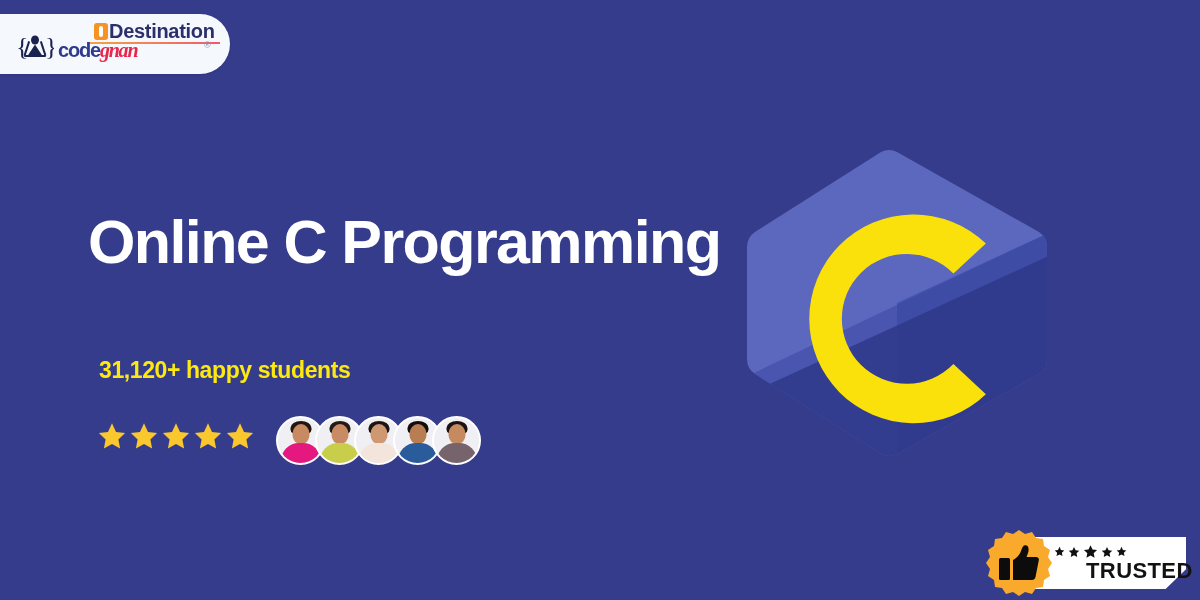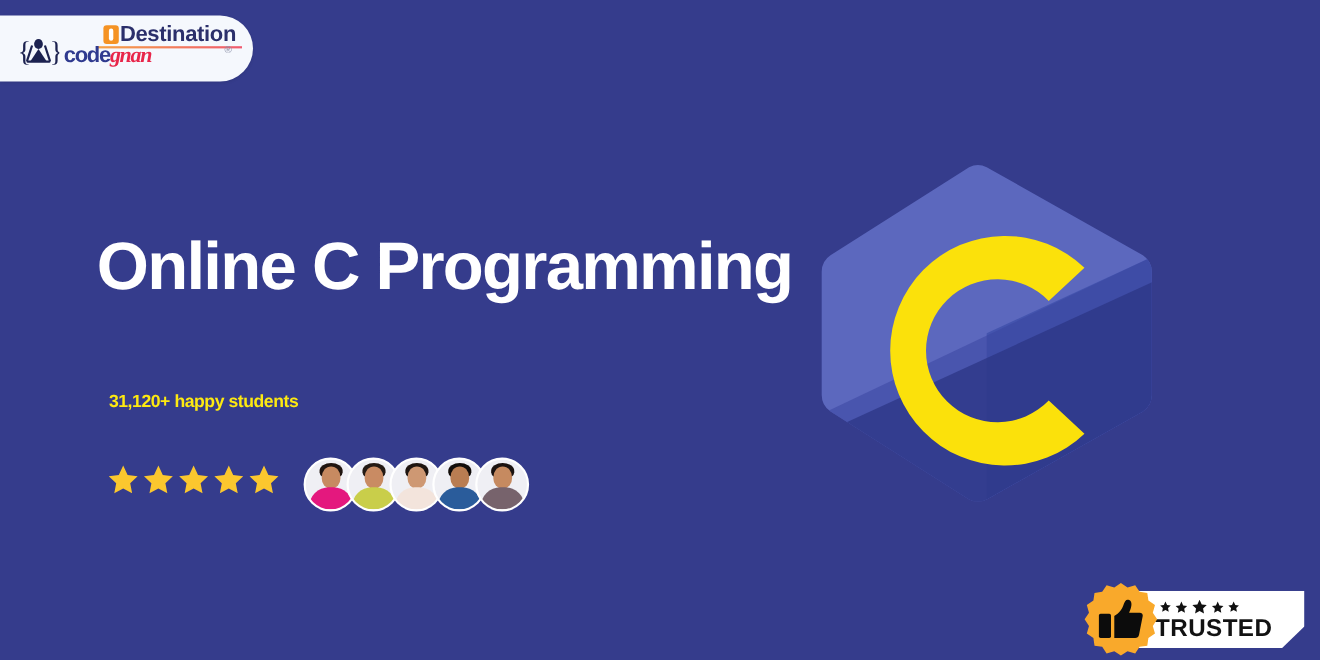--- a/index.html
+++ b/index.html
@@ -127,21 +127,21 @@
     letter-spacing: -1.6px;
     margin-top: 35px;
   }
 
   
   #students-line {
     position: absolute;
     left: 99px;
     top: 357px;
     color: #FDE911;
-    font-size: 16px;
+    font-size: 23px;
     font-weight: bold;
     letter-spacing: -0.4px;
   }
 
   
   #stars-row {
     position: absolute;
     left: 97px;
     top: 421px;
     display: flex;
@@ -243,20 +243,21 @@
   }
   #badge-text {
     position: absolute;
     left: 66px;
     top: 32px;
     font-size: 22px;
     font-weight: bold;
     color: #121212;
     letter-spacing: 0.4px;
     line-height: 1;
+    padding-left: 36px;
   }
   #badge-seal {
     position: absolute;
     left: 0;
     top: 0;
     width: 70px;
     height: 70px;
   }
 </style>
 </head>

